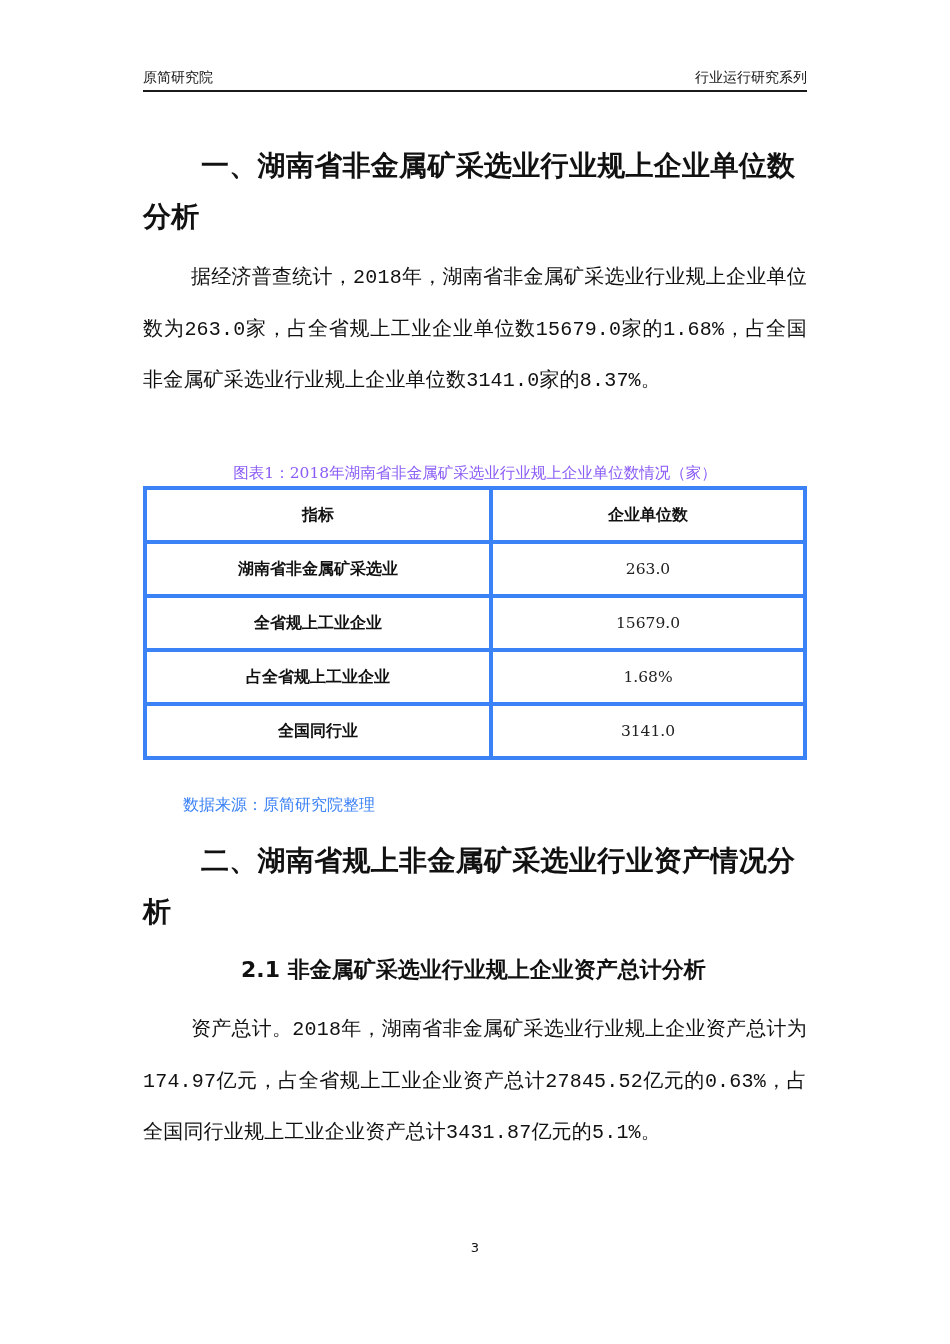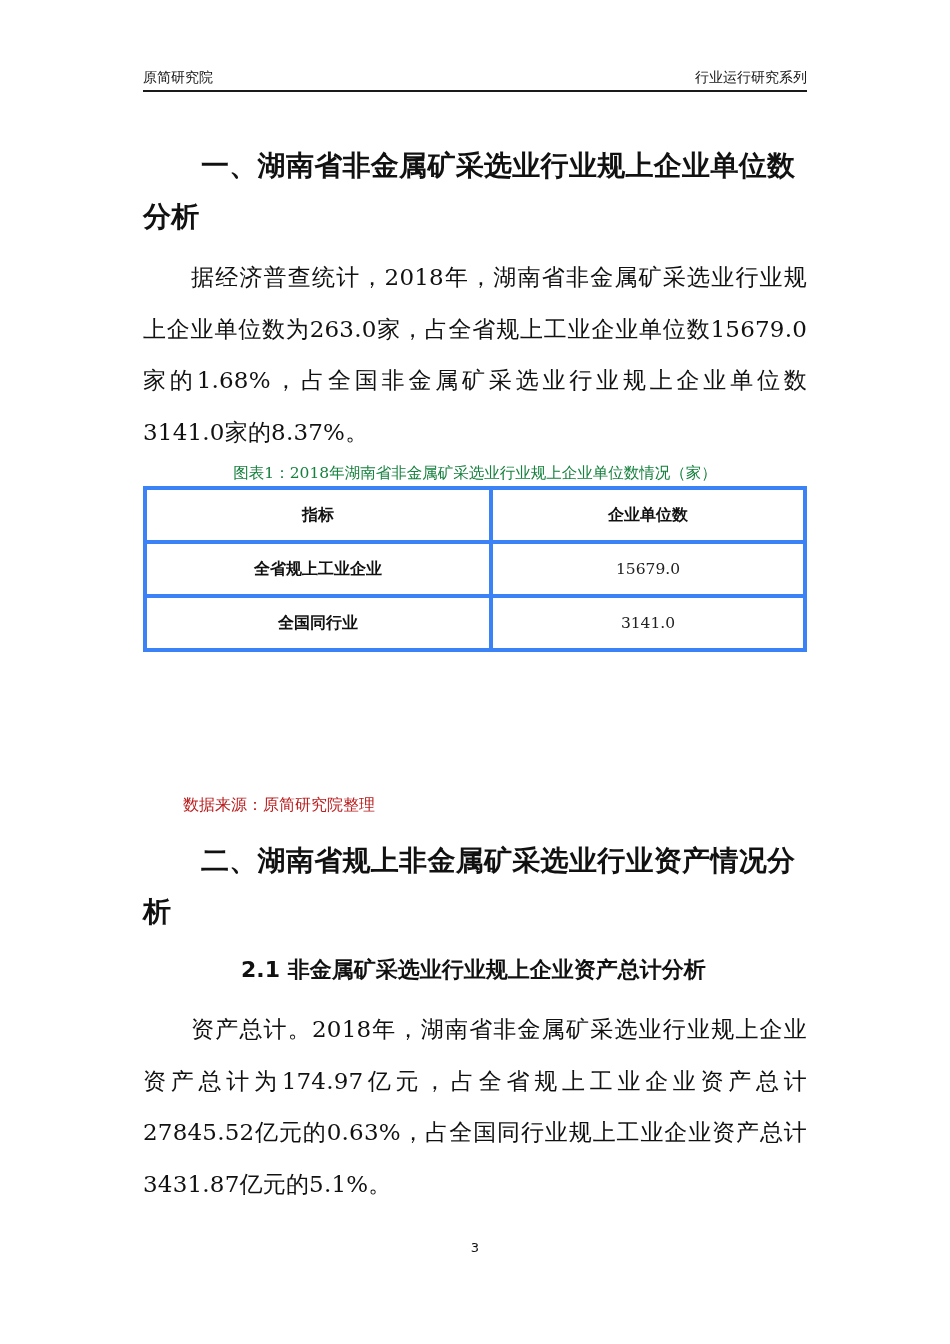--- a/index.html
+++ b/index.html
@@ -45,35 +45,36 @@
       width: 610px;
       font-family: "DejaVu Sans", "Liberation Sans", sans-serif;
       font-weight: bold;
       font-size: 22px;
       line-height: 30px;
     }
     .para {
       position: absolute;
       left: 143px;
       width: 664px;
-      font-size: 23px;
+      font-size: 20px;
       line-height: 51.5px;
       text-indent: 48px;
       text-align: justify;
       letter-spacing: 0.2px;
+      font-family: Liberation Mono, monospace;
     }
     .caption {
       position: absolute;
       left: 143px;
       width: 664px;
       top: 462px;
       font-size: 15.5px;
       line-height: 22px;
       text-align: center;
-      color: #15803d;
+      color: #8b5cf6;
     }
     table.data-table {
       position: absolute;
       left: 143px;
       top: 486px;
       width: 664px;
       border-collapse: collapse;
       border: 1.5px solid #222;
     }
     table.data-table th, table.data-table td {
@@ -96,21 +97,21 @@
     }
     table.data-table td.value {
       font-size: 15.5px;
       color: #222;
     }
     .source {
       position: absolute;
       left: 183px;
       top: 795px;
       font-size: 16px;
-      color: #b91c1c;
+      color: #3b82f6;
     }
     .page-number {
       position: absolute;
       left: 0;
       width: 950px;
       top: 1240px;
       text-align: center;
       font-family: "DejaVu Sans", "Liberation Sans", sans-serif;
       font-size: 13px;
     }
@@ -131,22 +132,30 @@
 
 <table class="data-table">
   <thead>
     <tr>
       <th>指标</th>
       <th>企业单位数</th>
     </tr>
   </thead>
   <tbody>
     <tr>
+      <td class="label">湖南省非金属矿采选业</td>
+      <td class="value">263.0</td>
+    </tr>
+    <tr>
       <td class="label">全省规上工业企业</td>
       <td class="value">15679.0</td>
+    </tr>
+    <tr>
+      <td class="label">占全省规上工业企业</td>
+      <td class="value">1.68%</td>
     </tr>
     <tr>
       <td class="label">全国同行业</td>
       <td class="value">3141.0</td>
     </tr>
   </tbody>
 </table>
 
 <div class="source">数据来源：原简研究院整理</div>
 

